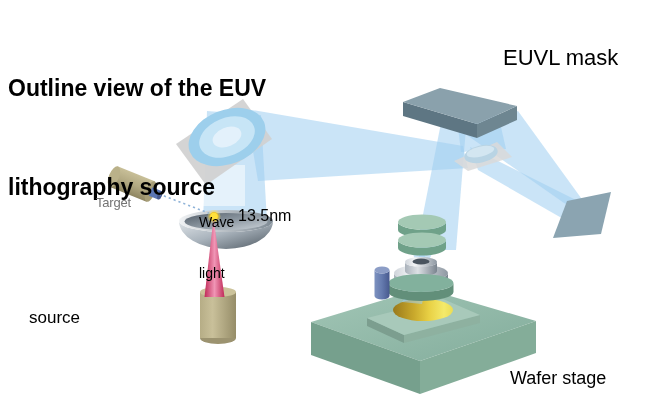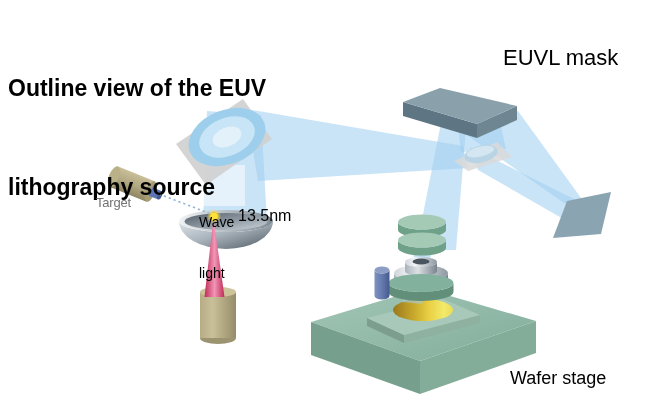--- a/index.html
+++ b/index.html
@@ -186,18 +186,19 @@
 
 <div class="lbl lbl-wave">
   <div>Wave</div>
   <div>light</div>
 </div>
 <div class="lbl lbl-nm">13.5nm</div>
 
 <div class="lbl lbl-target">Target</div>
 
 <div class="lbl lbl-laser">
+  <div>source</div>
   
 </div>
 
 <div class="lbl lbl-wafer">Wafer stage</div>
 
 </div>
 
 </body></html>

